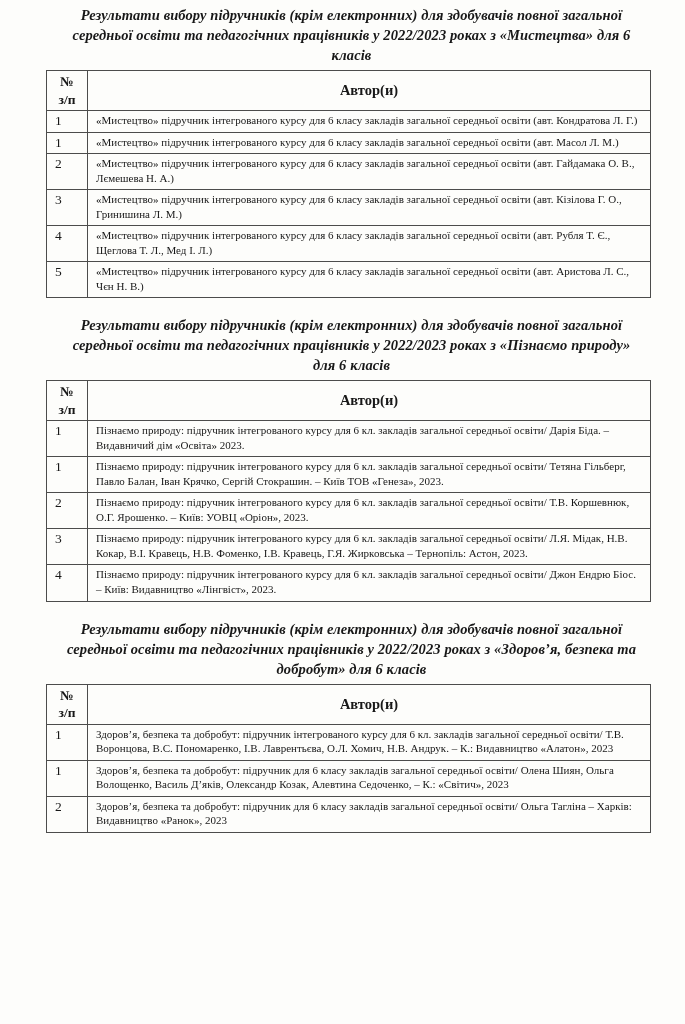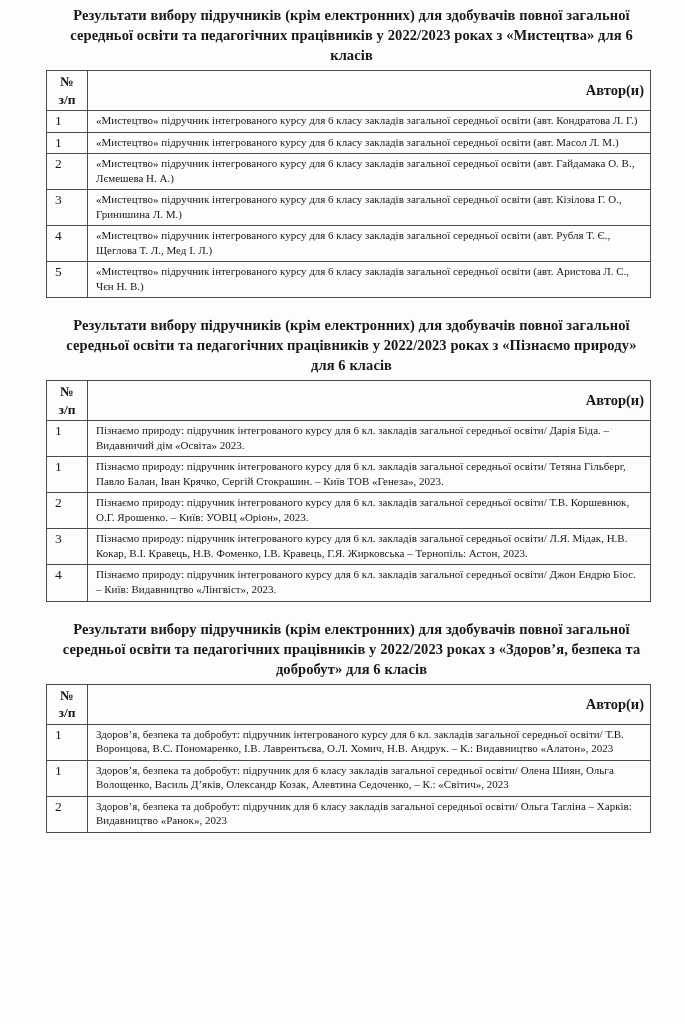--- a/index.html
+++ b/index.html
@@ -21,20 +21,21 @@
     margin-bottom: 14px;
   }
   .section-title {
     font-size: 14.5px;
     font-weight: bold;
     text-align: center;
     line-height: 1.38;
     margin: 0 0 5px 0;
     padding: 0 14px;
     letter-spacing: 0.1px;
+    font-style: italic;
   }
   .section + .section .section-title {
     margin-top: 17px;
   }
   table.results {
     border-collapse: collapse;
     width: 605px;
     table-layout: fixed;
   }
   table.results th,
@@ -48,21 +49,21 @@
     font-size: 13.5px;
     font-weight: bold;
     text-align: center;
     line-height: 1.3;
     padding: 2px 2px;
     vertical-align: middle;
   }
   th.authors {
     font-size: 14.5px;
     font-weight: bold;
-    text-align: right;
+    text-align: center;
     vertical-align: middle;
     padding: 3px 6px;
   }
   td.num {
     font-size: 13.5px;
     vertical-align: top;
     text-align: left;
     padding: 2px 2px 2px 8px;
   }
   td.txt {

